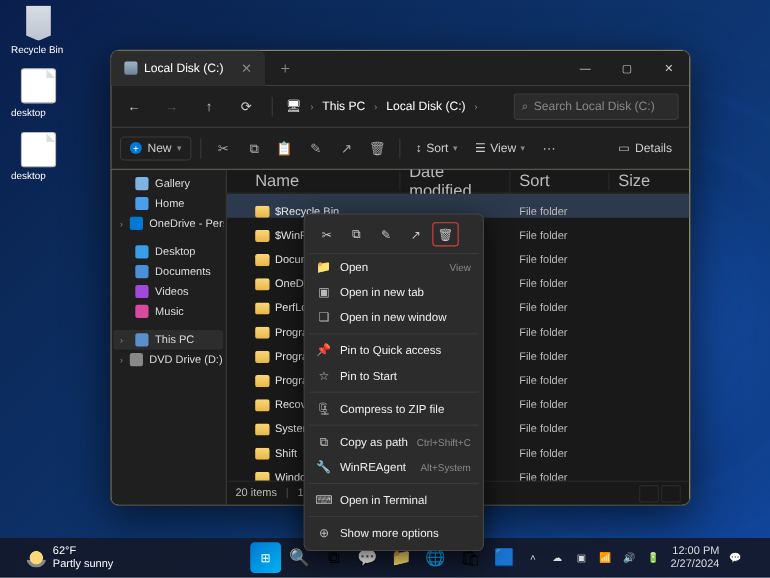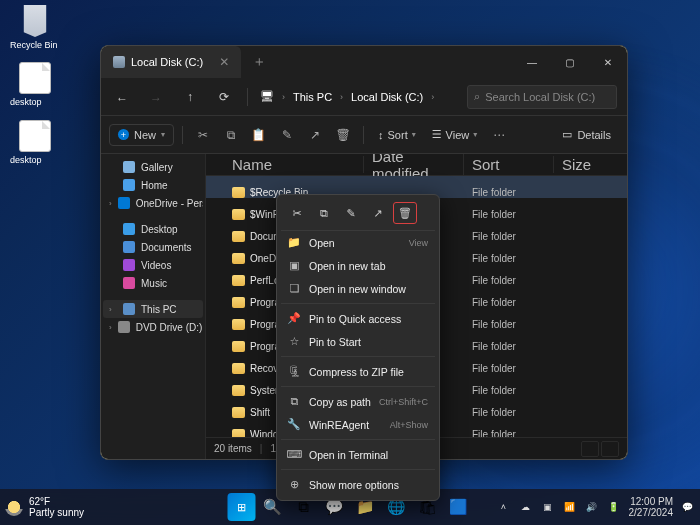--- a/index.html
+++ b/index.html
@@ -67,21 +67,21 @@
 .viewbtns{margin-left:auto;display:flex;gap:2px}
 .viewbtns div{width:18px;height:16px;border:1px solid #2a2a2a;border-radius:2px}
 .ctx{position:absolute;left:276px;top:194px;width:164px;background:#2c2c2c;border:1px solid #444;border-radius:6px;box-shadow:0 6px 24px rgba(0,0,0,.7);padding:4px;z-index:50}
 .ctx-icons{display:flex;gap:3px;padding:3px 4px 6px;border-bottom:1px solid #3a3a3a}
 .ctx-icons .ci{width:24px;height:22px;display:flex;align-items:center;justify-content:center;color:#ccc;font-size:11px;border-radius:3px}
 .ctx-icons .ci.hl{border:1.5px solid #d84040}
 .ctx-item{display:flex;align-items:center;gap:8px;padding:5px 7px;font-size:10.5px;color:#eee;border-radius:3px}
 .ctx-item .mi{width:13px;height:13px;display:flex;align-items:center;justify-content:center;color:#bbb;font-size:11px}
 .ctx-item .kb{margin-left:auto;color:#888;font-size:9px}
 .ctx-sep{height:1px;background:#3a3a3a;margin:3px 0}
-.taskbar{position:absolute;bottom:0;left:0;right:0;height:36px;background:rgba(20,25,42,.92);display:flex;align-items:center;padding:0 5px;backdrop-filter:blur(10px)}
+.taskbar{position:absolute;bottom:0;left:0;right:0;height:36px;background:rgba(20,25,42,.92);display:flex;align-items:center;padding:0 24px;backdrop-filter:blur(10px)}
 .weather{display:flex;align-items:center;gap:6px;color:#fff;font-size:10px}
 .weather .wic{width:18px;height:18px;border-radius:50%;background:radial-gradient(#f9d878 45%,transparent 50%),linear-gradient(#888,#888);background-size:100% 100%,100% 40%;background-position:0 0,0 100%;background-repeat:no-repeat}
 .weather .wi{line-height:1.1}
 .tb-center{position:absolute;left:50%;transform:translateX(-50%);display:flex;gap:3px}
 .tb-center .tbi{width:28px;height:28px;border-radius:4px;display:flex;align-items:center;justify-content:center;font-size:15px}
 .tbi.win{background:linear-gradient(135deg,#0078d4,#00b4f0);color:#fff;font-size:11px}
 .tray{margin-left:auto;display:flex;align-items:center;gap:8px;color:#ddd;font-size:9px}
 .tray .ti{width:14px;height:14px;display:flex;align-items:center;justify-content:center}
 .clock{text-align:right;line-height:1.1;font-size:10px}
 </style>
@@ -388,21 +388,21 @@
     </div>
   <div class="ctx-sep"></div>
   <div class="ctx-item">
       <span class="mi">⧉</span>
       <span>Copy as path</span>
       <span class="kb">Ctrl+Shift+C</span>
     </div>
   <div class="ctx-item">
       <span class="mi">🔧</span>
       <span>WinREAgent</span>
-      <span class="kb">Alt+Show</span>
+      <span class="kb">Alt+System</span>
     </div>
   <div class="ctx-sep"></div>
   <div class="ctx-item">
       <span class="mi">⌨</span>
       <span>Open in Terminal</span>
     </div>
   <div class="ctx-sep"></div>
   <div class="ctx-item">
       <span class="mi">⊕</span>
       <span>Show more options</span>

